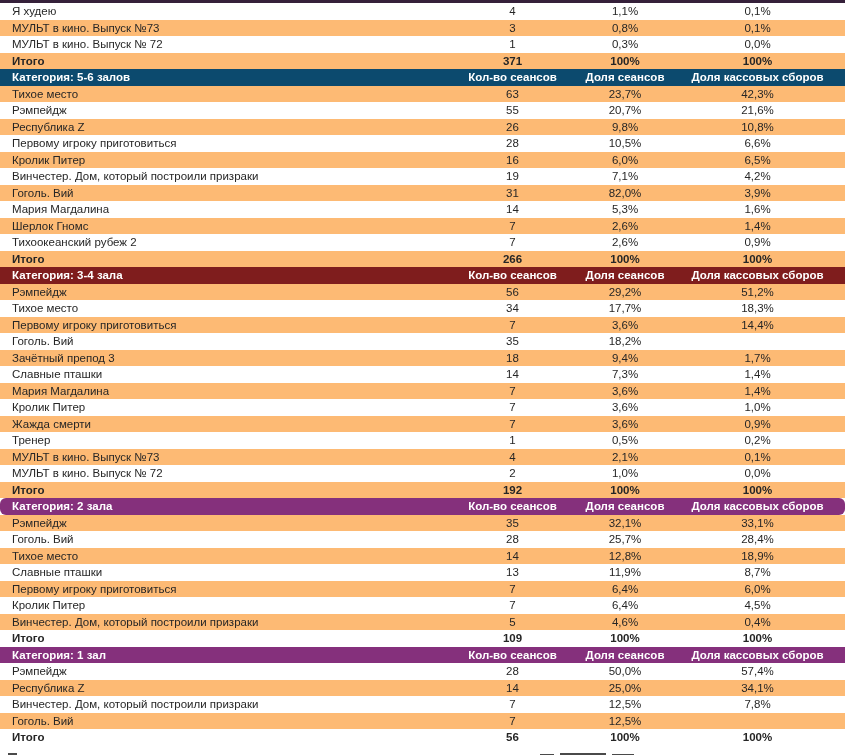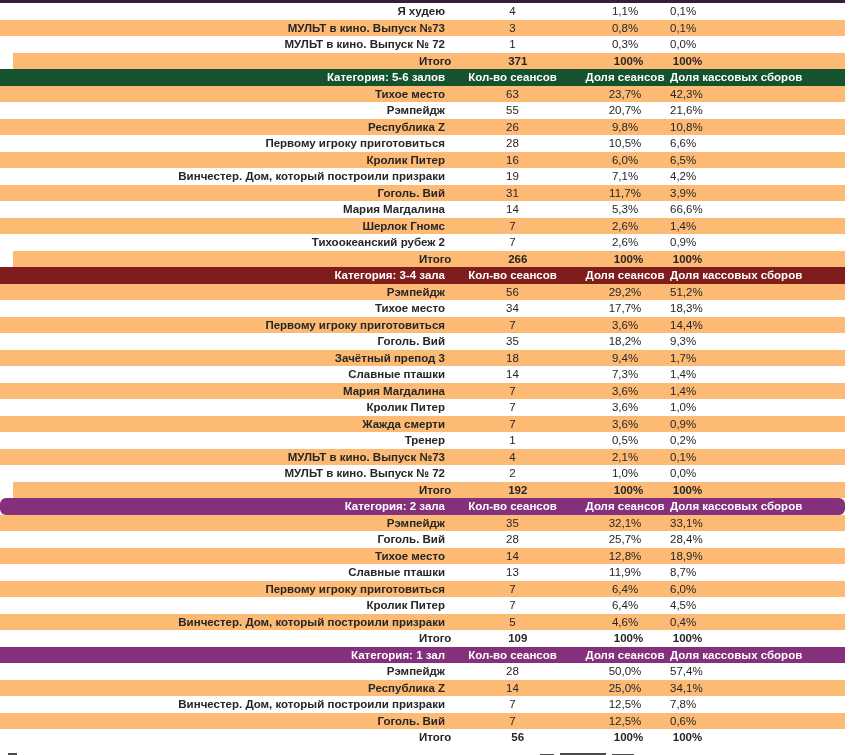--- a/index.html
+++ b/index.html
@@ -18,26 +18,26 @@
     align-items:center;
     font-size:11.5px;
     color:#262626;
     line-height:16.5px;
   }
   .row.stripe { background:#fdba74; }
   .row.section {
     color:#ffffff;
     font-weight:bold;
   }
-  .row.total { font-weight:bold;margin-left:13px; }
+  .row.total { font-weight:bold; }
   .cell { white-space:nowrap; overflow:hidden; box-sizing:border-box; }
-  .cell.name { width:445px; padding-left:24px; text-align:right;font-weight:bold; }
+  .cell.name { width:445px; padding-left:12px; text-align:left; }
   .cell.c2 { width:135px; text-align:center; }
   .cell.c3 { width:90px;  text-align:center; }
-  .cell.c4 { width:175px; text-align:left; }
+  .cell.c4 { width:175px; text-align:center; }
   .clipped-strip {
     position:relative;
     width:845px; height:10px;
     background:#ffffff;
     overflow:hidden;
   }
   .clipped-strip .frag {
     position:absolute; bottom:0;
     background:#4a4a4a;
     height:3px;
@@ -68,21 +68,21 @@
       <div class="cell c2">1</div>
       <div class="cell c3">0,3%</div>
       <div class="cell c4">0,0%</div>
     </div>
     <div class="row stripe total">
       <div class="cell name">Итого</div>
       <div class="cell c2">371</div>
       <div class="cell c3">100%</div>
       <div class="cell c4">100%</div>
     </div>
-    <div class="row section" style="background: #14532d;">
+    <div class="row section" style="background: #0c4a6e;">
       <div class="cell name">Категория: 5-6 залов</div>
       <div class="cell c2">Кол-во сеансов</div>
       <div class="cell c3">Доля сеансов</div>
       <div class="cell c4">Доля кассовых сборов</div>
     </div>
     <div class="row stripe">
       <div class="cell name">Тихое место</div>
       <div class="cell c2">63</div>
       <div class="cell c3">23,7%</div>
       <div class="cell c4">42,3%</div>
@@ -113,28 +113,28 @@
     </div>
     <div class="row">
       <div class="cell name">Винчестер. Дом, который построили призраки</div>
       <div class="cell c2">19</div>
       <div class="cell c3">7,1%</div>
       <div class="cell c4">4,2%</div>
     </div>
     <div class="row stripe">
       <div class="cell name">Гоголь. Вий</div>
       <div class="cell c2">31</div>
-      <div class="cell c3">11,7%</div>
+      <div class="cell c3">82,0%</div>
       <div class="cell c4">3,9%</div>
     </div>
     <div class="row">
       <div class="cell name">Мария Магдалина</div>
       <div class="cell c2">14</div>
       <div class="cell c3">5,3%</div>
-      <div class="cell c4">66,6%</div>
+      <div class="cell c4">1,6%</div>
     </div>
     <div class="row stripe">
       <div class="cell name">Шерлок Гномс</div>
       <div class="cell c2">7</div>
       <div class="cell c3">2,6%</div>
       <div class="cell c4">1,4%</div>
     </div>
     <div class="row">
       <div class="cell name">Тихоокеанский рубеж 2</div>
       <div class="cell c2">7</div>
@@ -168,21 +168,20 @@
     <div class="row stripe">
       <div class="cell name">Первому игроку приготовиться</div>
       <div class="cell c2">7</div>
       <div class="cell c3">3,6%</div>
       <div class="cell c4">14,4%</div>
     </div>
     <div class="row">
       <div class="cell name">Гоголь. Вий</div>
       <div class="cell c2">35</div>
       <div class="cell c3">18,2%</div>
-      <div class="cell c4">9,3%</div>
     </div>
     <div class="row stripe">
       <div class="cell name">Зачётный препод 3</div>
       <div class="cell c2">18</div>
       <div class="cell c3">9,4%</div>
       <div class="cell c4">1,7%</div>
     </div>
     <div class="row">
       <div class="cell name">Славные пташки</div>
       <div class="cell c2">14</div>
@@ -306,21 +305,20 @@
     <div class="row">
       <div class="cell name">Винчестер. Дом, который построили призраки</div>
       <div class="cell c2">7</div>
       <div class="cell c3">12,5%</div>
       <div class="cell c4">7,8%</div>
     </div>
     <div class="row stripe">
       <div class="cell name">Гоголь. Вий</div>
       <div class="cell c2">7</div>
       <div class="cell c3">12,5%</div>
-      <div class="cell c4">0,6%</div>
     </div>
     <div class="row total">
       <div class="cell name">Итого</div>
       <div class="cell c2">56</div>
       <div class="cell c3">100%</div>
       <div class="cell c4">100%</div>
     </div>
   </div>
 
 <div class="clipped-strip">

